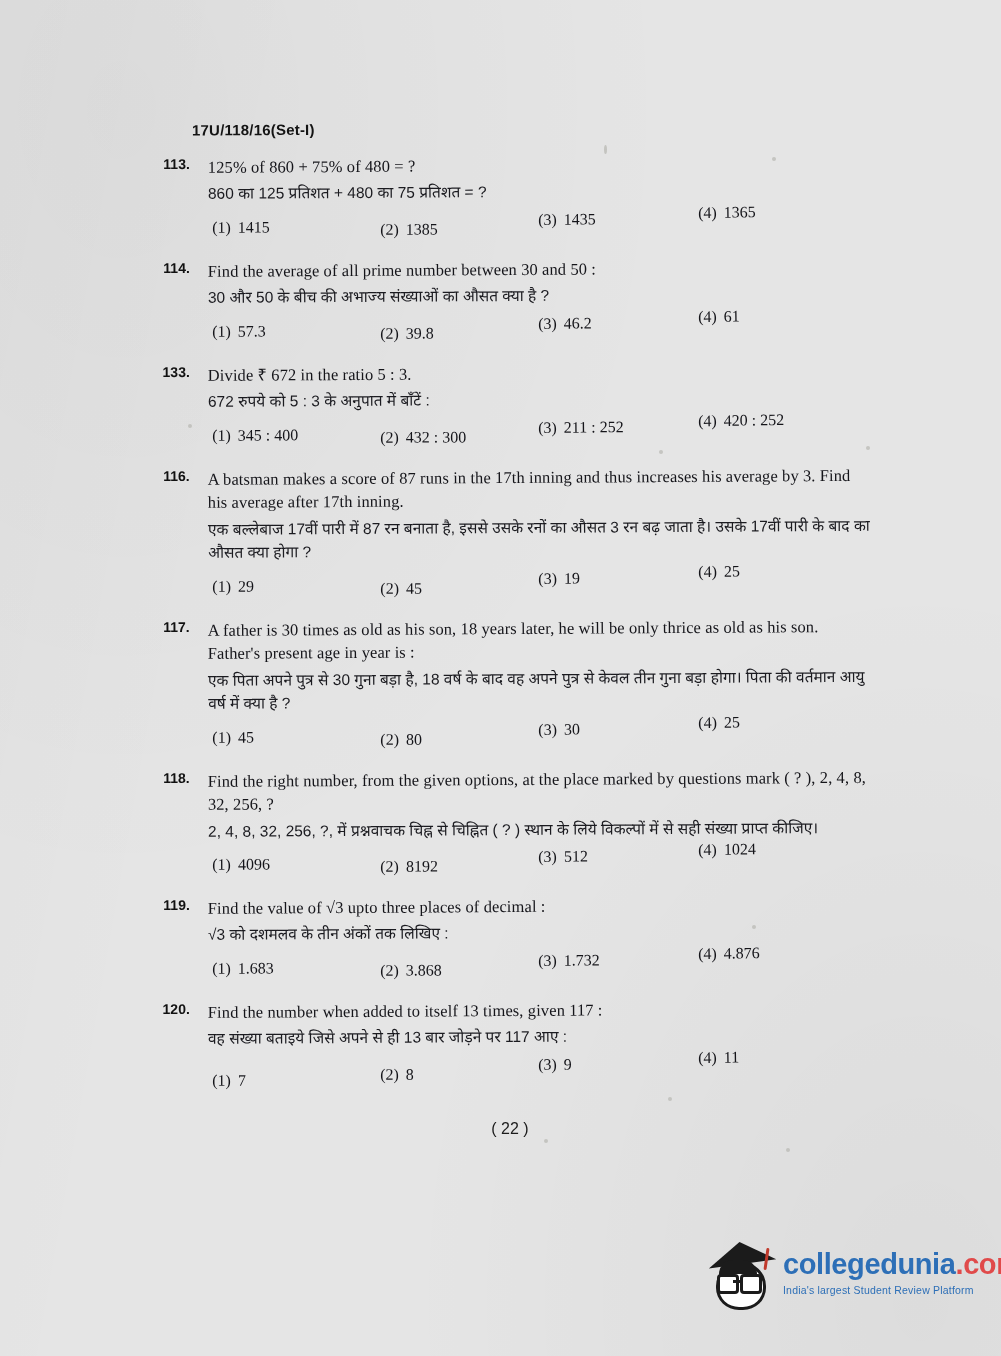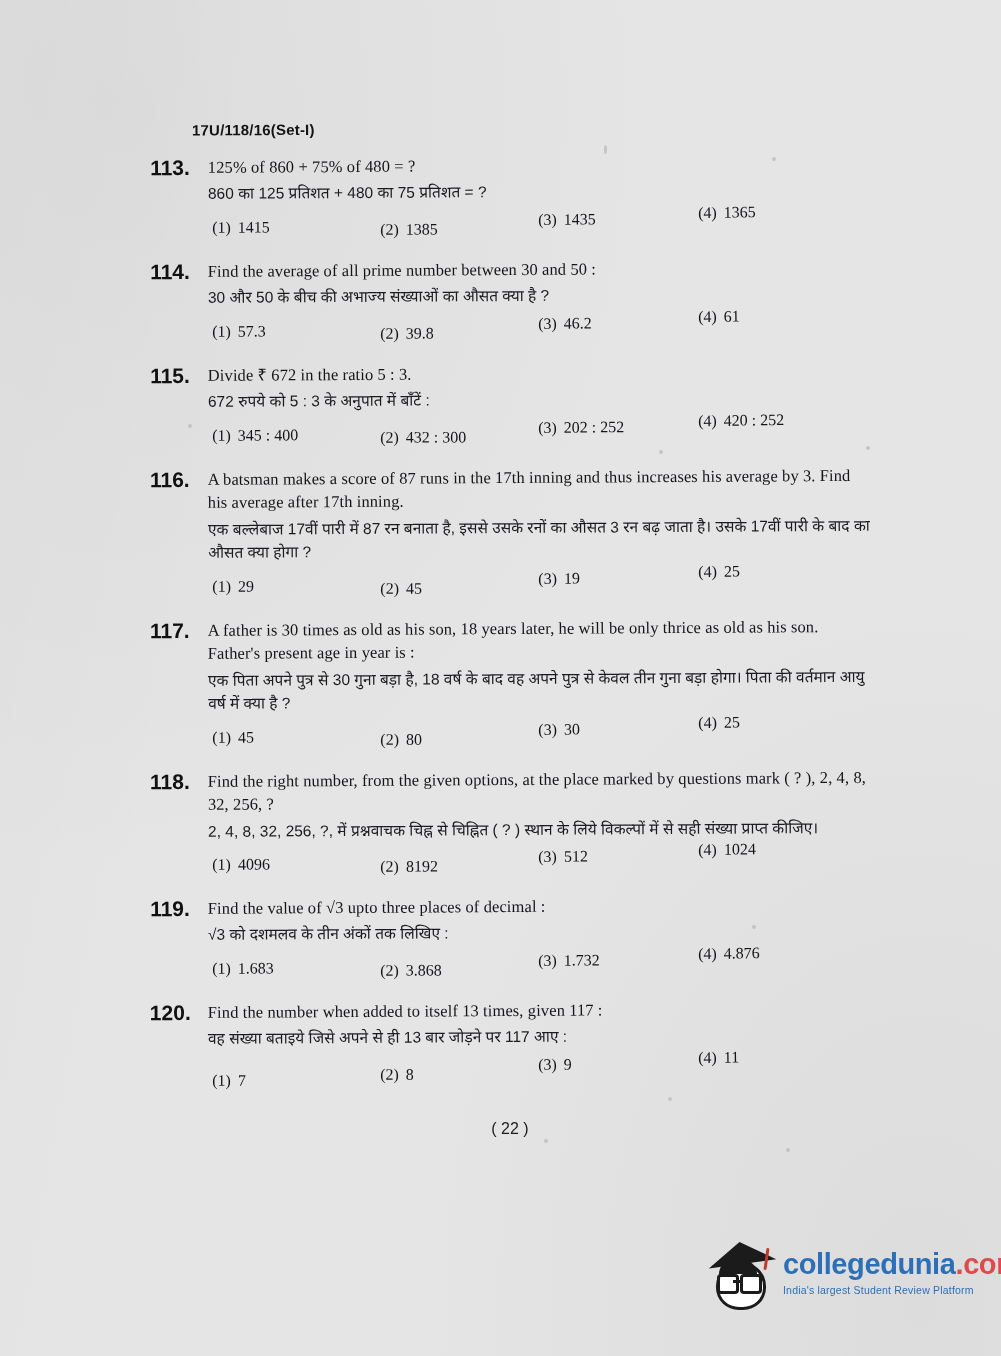--- a/index.html
+++ b/index.html
@@ -51,21 +51,21 @@
     transform: rotate(-0.35deg);
   }
   .qnum {
     position: absolute;
     left: 0;
     top: 0;
     width: 40px;
     text-align: right;
     font-family: "Liberation Sans", sans-serif;
     font-weight: bold;
-    font-size: 21px;
+    font-size: 14px;
     color: #111;
   }
   .qbody {
     margin-left: 58px;
   }
   .line-en {
     font-family: "Liberation Serif", serif;
     font-size: 16.5px;
     line-height: 1.42;
     color: #15151a;
@@ -246,28 +246,28 @@
         <div class="opts">
           <div class="opt opt-1"><span class="lbl">(1)</span><span>57.3</span></div>
           <div class="opt opt-2"><span class="lbl">(2)</span><span>39.8</span></div>
           <div class="opt opt-3"><span class="lbl">(3)</span><span>46.2</span></div>
           <div class="opt opt-4"><span class="lbl">(4)</span><span>61</span></div>
         </div>
       </div>
     </div>
 
     <div class="qblock">
-      <div class="qnum">115.</div>
+      <div class="qnum">133.</div>
       <div class="qbody">
         <div class="line-en">Divide ₹ 672 in the ratio 5 : 3.</div>
         <div class="line-hi">672 रुपये को 5 : 3 के अनुपात में बाँटें :</div>
         <div class="opts">
           <div class="opt opt-1"><span class="lbl">(1)</span><span>345 : 400</span></div>
           <div class="opt opt-2"><span class="lbl">(2)</span><span>432 : 300</span></div>
-          <div class="opt opt-3"><span class="lbl">(3)</span><span>202 : 252</span></div>
+          <div class="opt opt-3"><span class="lbl">(3)</span><span>211 : 252</span></div>
           <div class="opt opt-4"><span class="lbl">(4)</span><span>420 : 252</span></div>
         </div>
       </div>
     </div>
 
     <div class="qblock">
       <div class="qnum">116.</div>
       <div class="qbody">
         <div class="line-en">A batsman makes a score of 87 runs in the 17th inning and thus increases his average by 3. Find his average after 17th inning.</div>
         <div class="line-hi">एक बल्लेबाज 17वीं पारी में 87 रन बनाता है, इससे उसके रनों का औसत 3 रन बढ़ जाता है। उसके 17वीं पारी के बाद का औसत क्या होगा ?</div>

